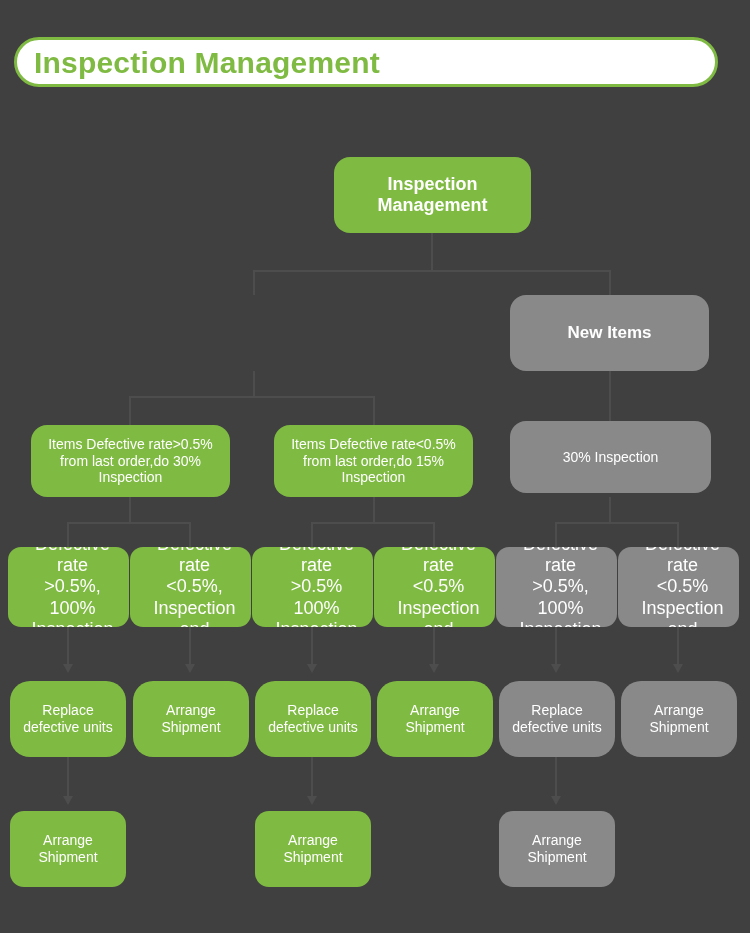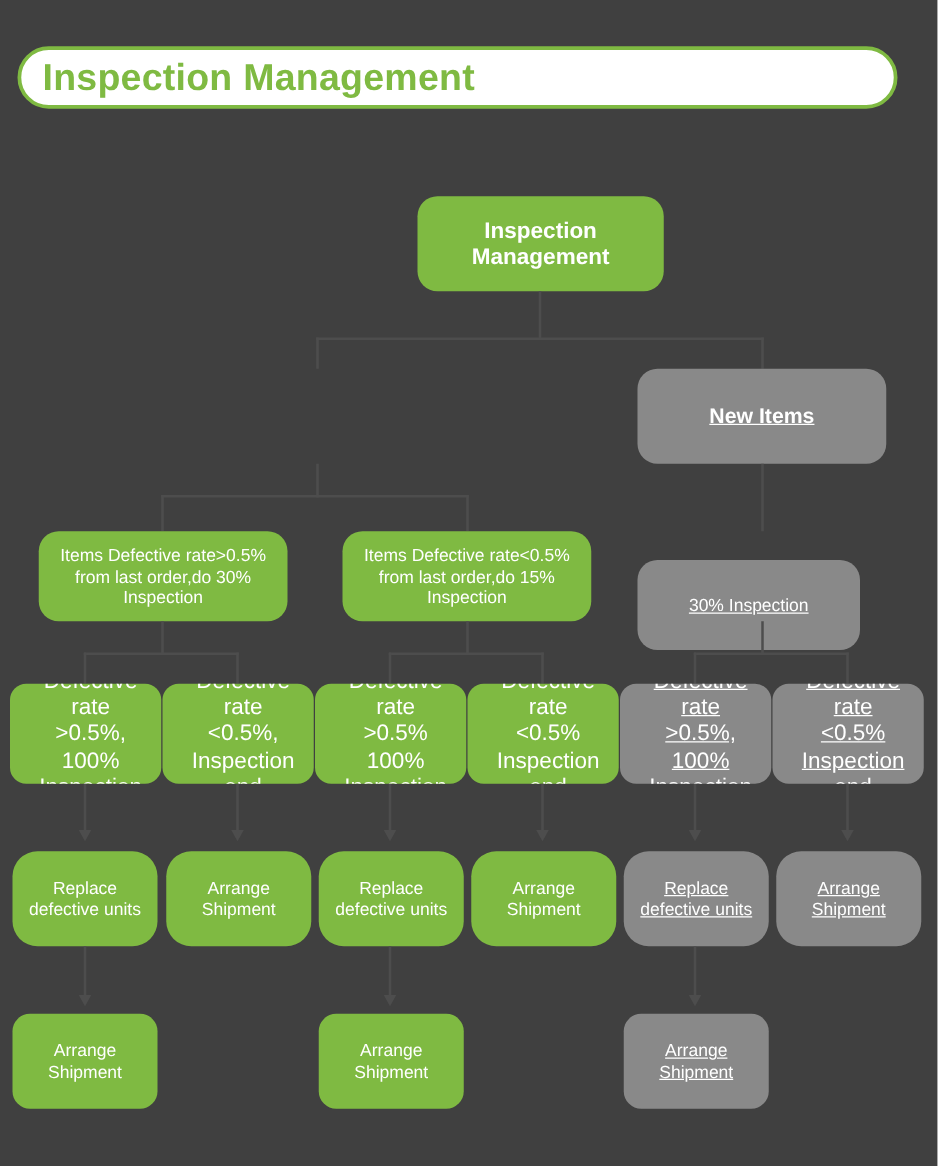--- a/index.html
+++ b/index.html
@@ -56,21 +56,21 @@
     justify-content: center;
     text-align: center;
     color: #ffffff;
     border-radius: 14px;
     padding: 2px 4px;
     line-height: 1.18;
     white-space: pre-line;
     overflow: hidden;
   }
   .node.green { background: #7fba42; }
-  .node.gray  { background: #898989; text-decoration: underline; }
+  .node.gray  { background: #898989; }
 
   .node.lvl0 { font-size: 18px; font-weight: bold; border-radius: 16px; }
   .node.lvl1 { font-size: 17px; font-weight: bold; border-radius: 16px; }
   .node.lvl2 { font-size: 14px; font-weight: normal; border-radius: 16px; }
   .node.lvl2gray { font-size: 14px; font-weight: normal; border-radius: 16px; }
   .node.lvl3 { font-size: 18px; font-weight: normal; border-radius: 13px; padding-left: 12px; }
   .node.lvl4 { font-size: 14px; font-weight: normal; border-radius: 20px; }
   .node.lvl5 { font-size: 14px; font-weight: normal; border-radius: 14px; }
 
   
@@ -119,21 +119,21 @@
   <div class="edge v" style="left:373px; top:396px; width:2px; height:29px;"></div>
 
   <div class="edge v" style="left:609px; top:371px; width:2px; height:54px;"></div>
 
   <div class="node green lvl2" style="left:31px; top:425px; width:199px; height:72px;text-align:center;">Items Defective rate&gt;0.5%
 from last order,do 30%
 Inspection</div>
   <div class="node green lvl2" style="left:274px; top:425px; width:199px; height:72px;">Items Defective rate&lt;0.5%
 from last order,do 15%
 Inspection</div>
-  <div class="node gray lvl2gray" style="left:510px; top:448px; width:178px; height:72px;">30% Inspection</div>
+  <div class="node gray lvl2gray" style="left:510px; top:421px; width:201px; height:72px;">30% Inspection</div>
 
   <div class="edge v" style="left:129px; top:497px; width:2px; height:27px;"></div>
   <div class="edge h" style="left:67px; top:522px; width:124px; height:2px;"></div>
   <div class="edge v" style="left:67px; top:522px; width:2px; height:25px;"></div>
   <div class="edge v" style="left:189px; top:522px; width:2px; height:25px;"></div>
 
   <div class="edge v" style="left:373px; top:497px; width:2px; height:27px;"></div>
   <div class="edge h" style="left:311px; top:522px; width:124px; height:2px;"></div>
   <div class="edge v" style="left:311px; top:522px; width:2px; height:25px;"></div>
   <div class="edge v" style="left:433px; top:522px; width:2px; height:25px;"></div>

